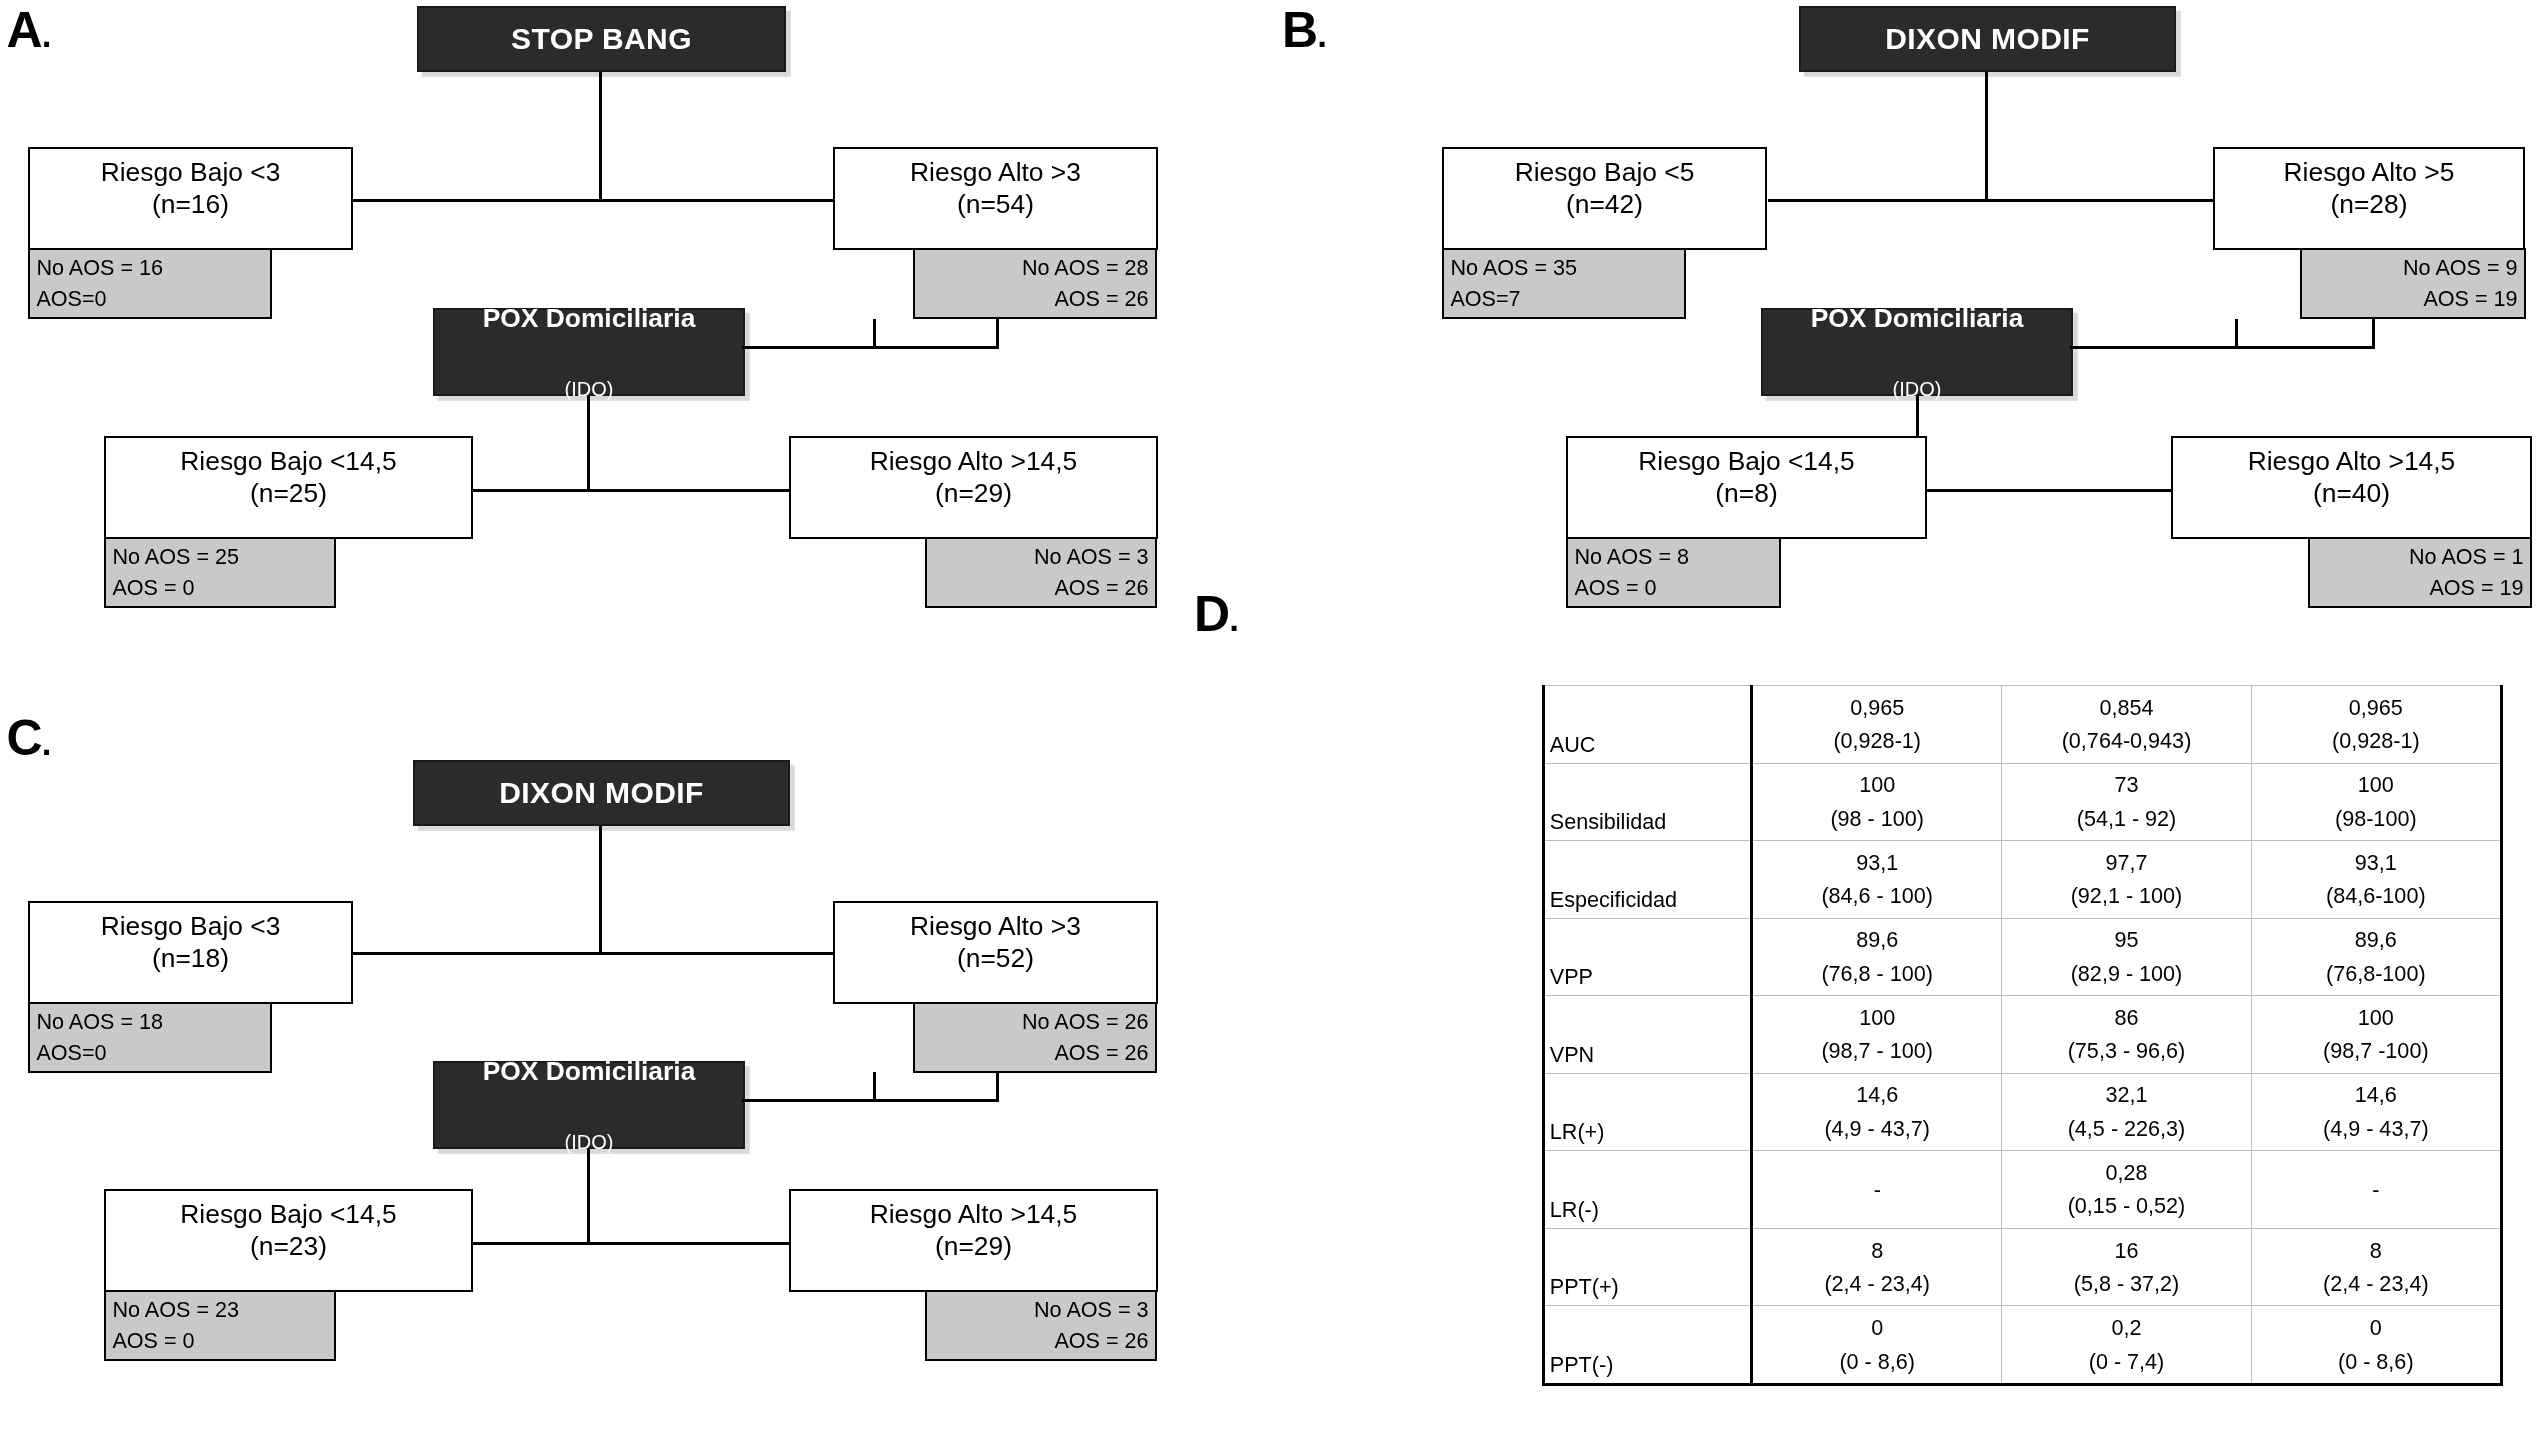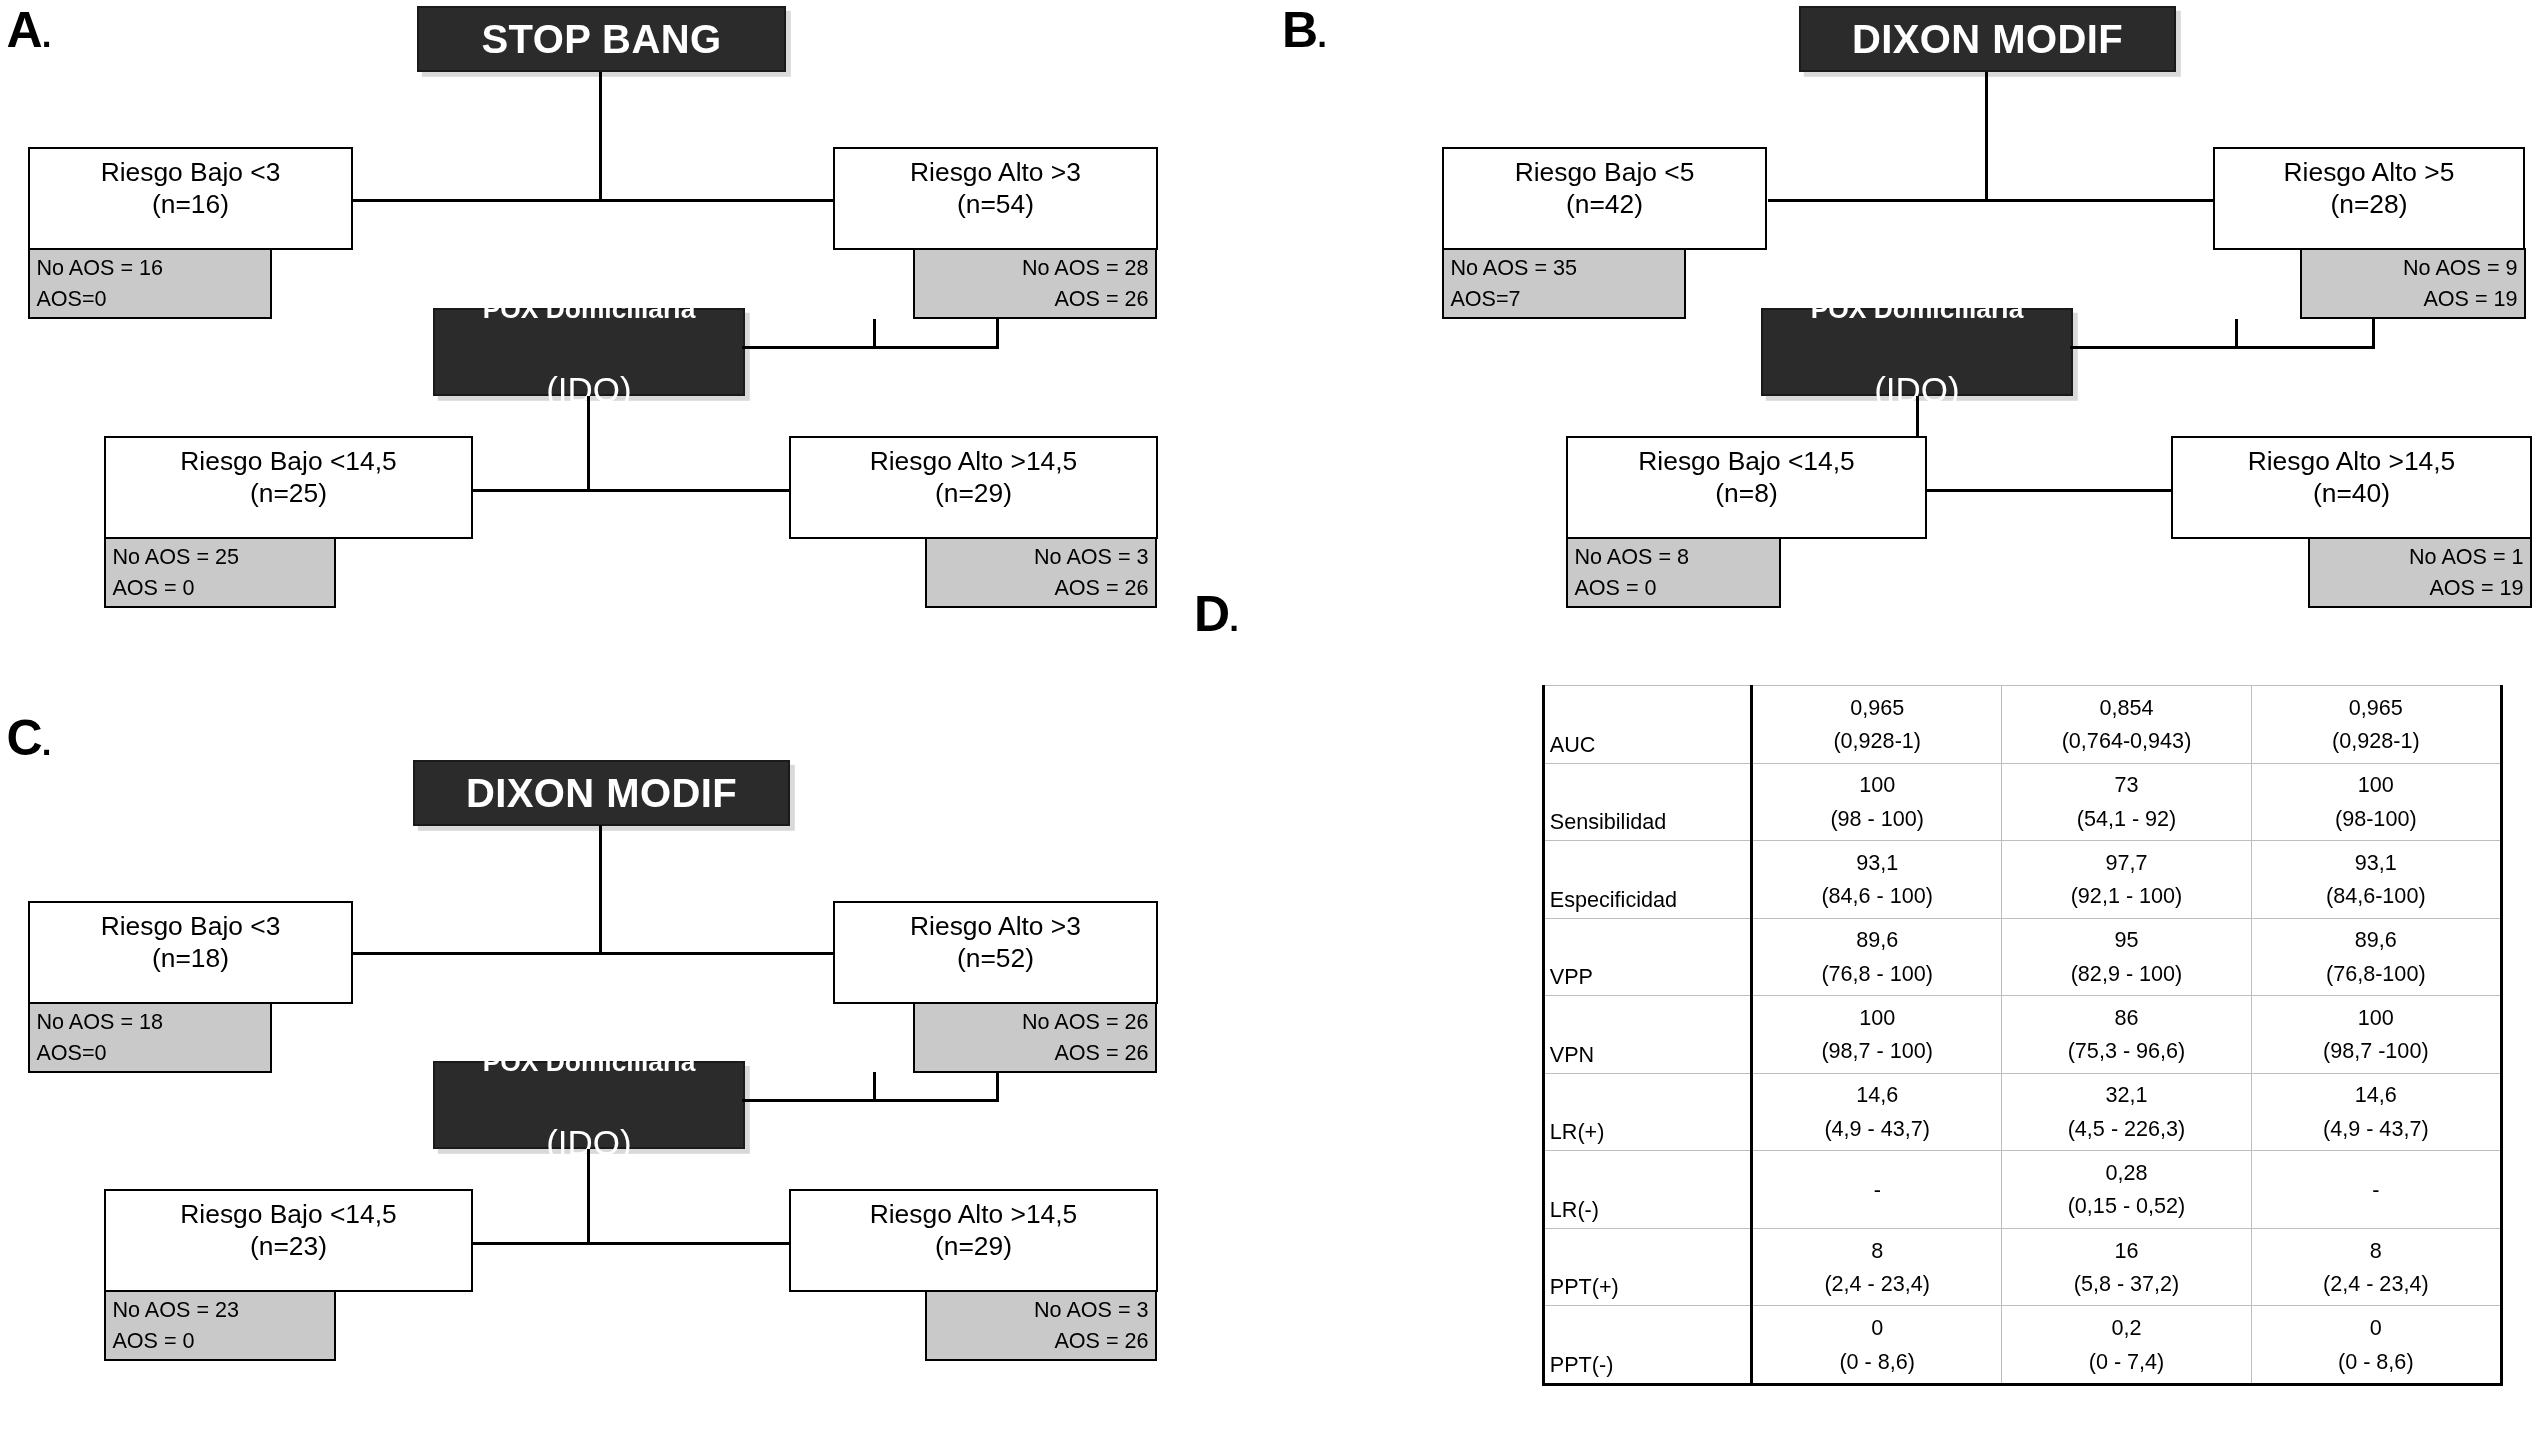--- a/index.html
+++ b/index.html
@@ -30,27 +30,27 @@
     color:#ffffff;
     border:2.4px solid #1a1a1a;
     box-shadow:4.8px 4.8px 0 0 #d9d9d9;
     display:flex;
     align-items:center;
     justify-content:center;
     text-align:center;
     font-weight:bold;
     box-sizing:border-box;
   }
-  .dark-box.title{font-size:40px;letter-spacing:0.4px;}
+  .dark-box.title{font-size:30px;letter-spacing:0.4px;}
   .dark-box.pox{
     font-size:26.4px;font-weight:bold;line-height:1.18;
     flex-direction:column;
     gap:44px;
   }
-  .dark-box.pox .sub{font-weight:normal;font-size:35px;}
+  .dark-box.pox .sub{font-weight:normal;font-size:20px;}
 
   
   .white-box{
     position:absolute;
     background:#ffffff;
     border:2.4px solid #000000;
     box-sizing:border-box;
     display:flex;
     flex-direction:column;
     align-items:center;

